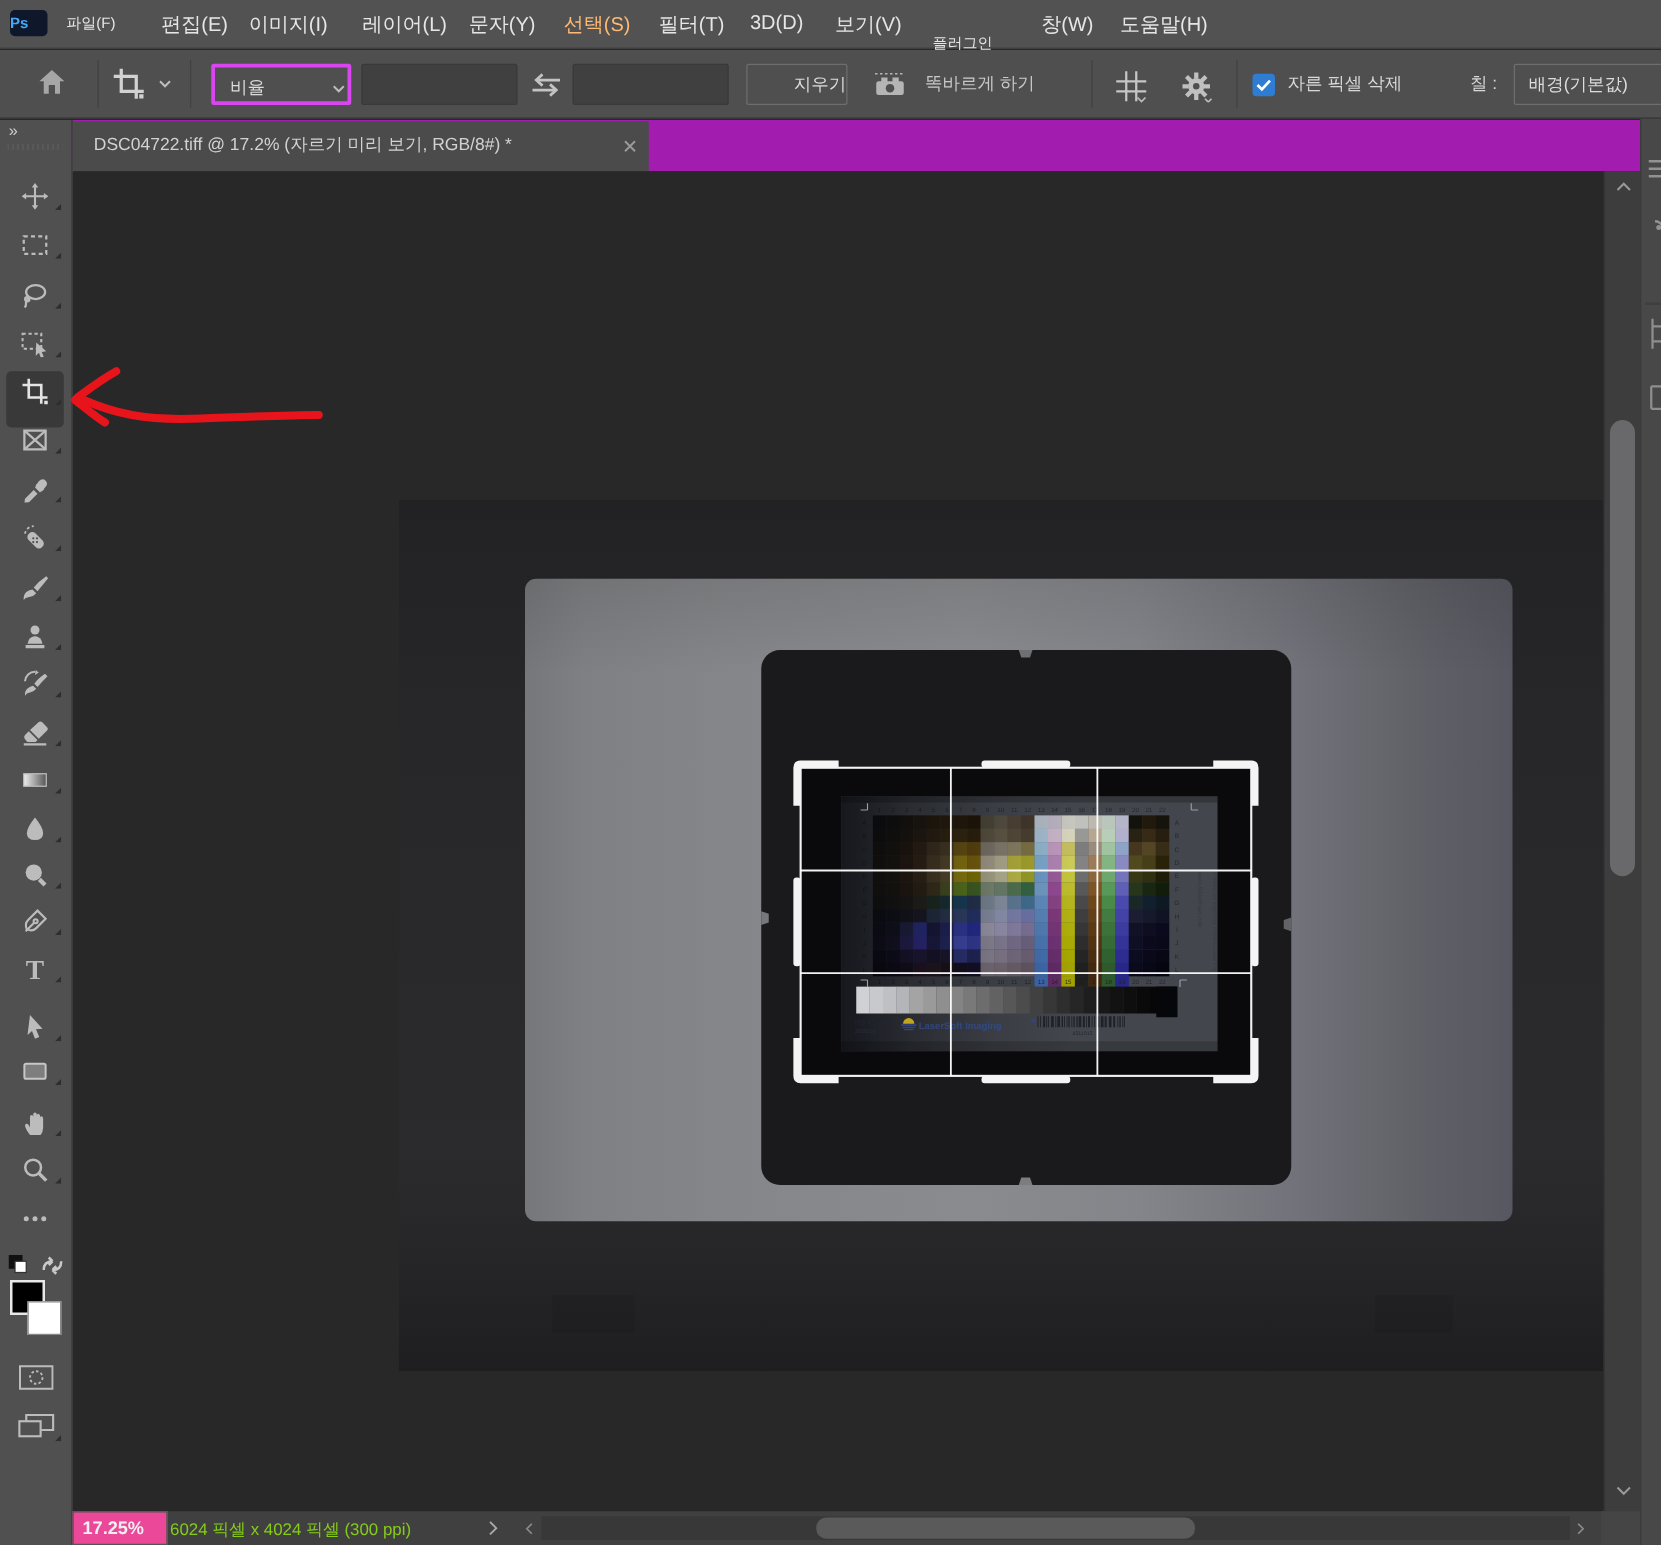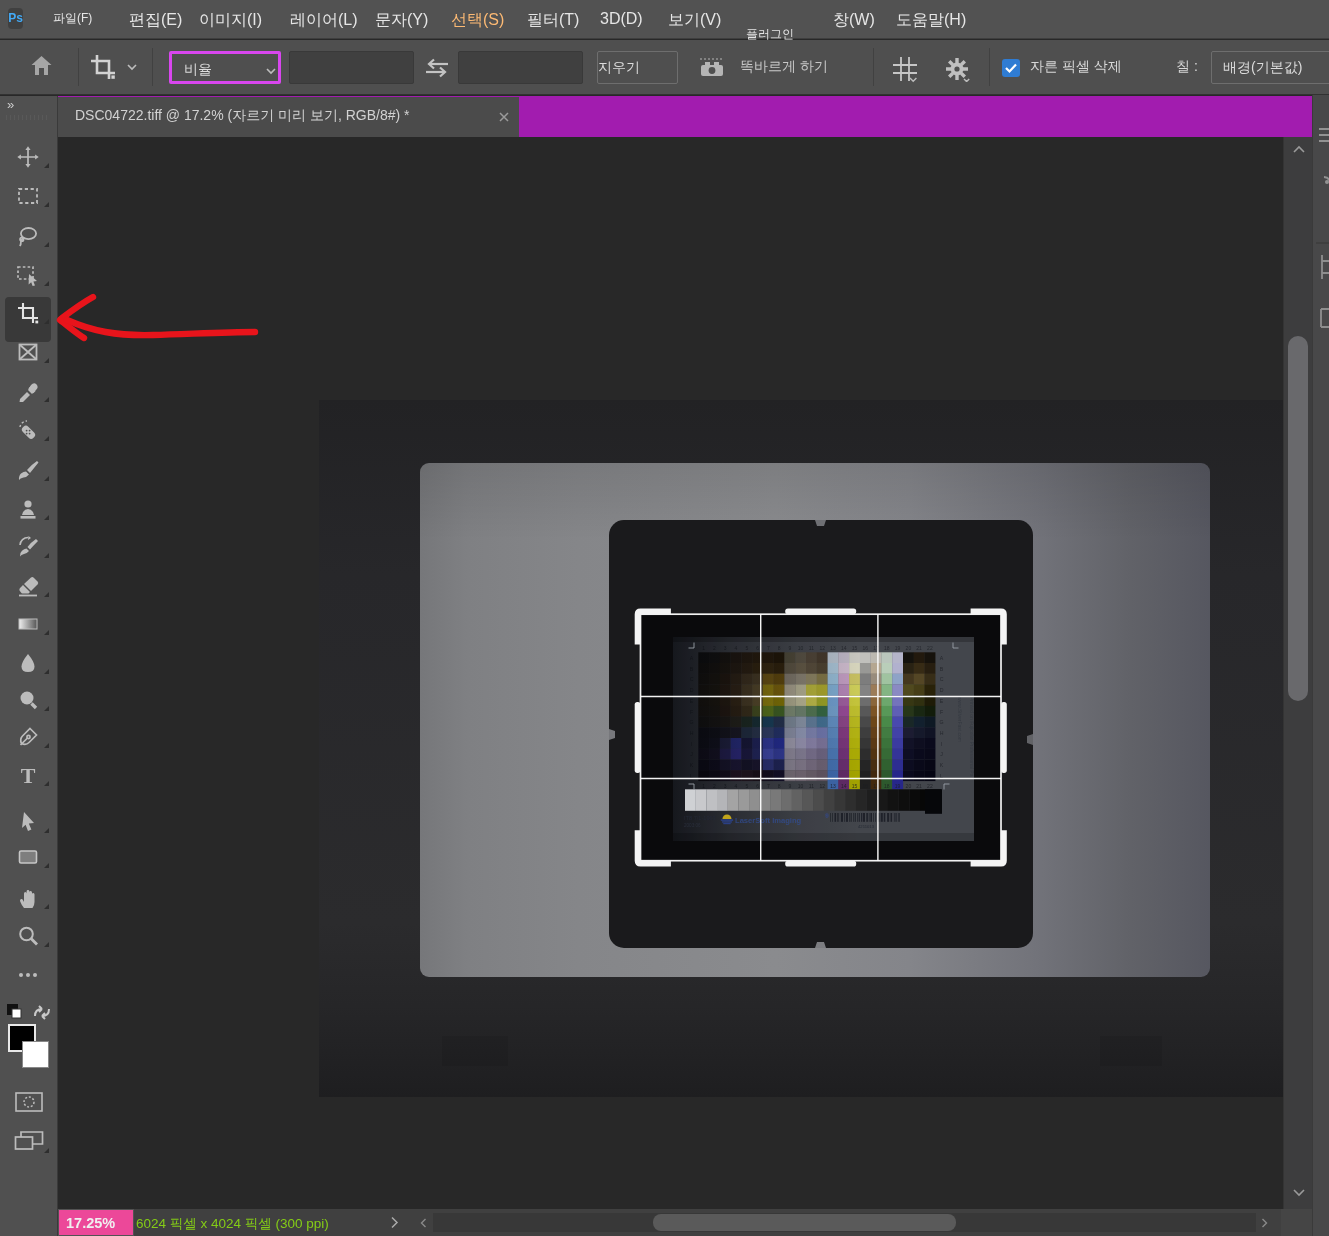--- a/index.html
+++ b/index.html
@@ -2,21 +2,21 @@
 <html><head><meta charset="utf-8">
 <style>
 *{margin:0;padding:0;box-sizing:border-box}
 html,body{width:1329px;height:1236px;overflow:hidden;background:#282828;
  font-family:"Liberation Sans",sans-serif;-webkit-font-smoothing:antialiased}
 .abs{position:absolute}
 </style></head>
 <body>
 
 <div class="abs" style="left:0;top:0;width:1329px;height:39px;background:#525252;border-bottom:1px solid #3e3e3e">
-<div class="abs" style="left:8px;top:8px;width:15px;height:21px;background:#404040;border-radius:4px;color:#43a9f5;font-size:12px;font-weight:bold;text-align:right;line-height:21px">Ps</div>
+<div class="abs" style="left:8px;top:8px;width:30px;height:21px;background:#0f172a;border-radius:4px;color:#43a9f5;font-size:12px;font-weight:bold;text-align:left;line-height:21px">Ps</div>
 <div class="abs" style="left:53px;top:10px;font-size:12px;color:#e6e6e6;white-space:nowrap">파일(F)</div>
 <div class="abs" style="left:129px;top:10px;font-size:16px;color:#e6e6e6;white-space:nowrap">편집(E)</div>
 <div class="abs" style="left:199px;top:10px;font-size:16px;color:#e6e6e6;white-space:nowrap">이미지(I)</div>
 <div class="abs" style="left:290px;top:10px;font-size:16px;color:#e6e6e6;white-space:nowrap">레이어(L)</div>
 <div class="abs" style="left:375px;top:10px;font-size:16px;color:#e6e6e6;white-space:nowrap">문자(Y)</div>
 <div class="abs" style="left:451px;top:10px;font-size:16px;color:#fdba74;white-space:nowrap">선택(S)</div>
 <div class="abs" style="left:527px;top:10px;font-size:16px;color:#e6e6e6;white-space:nowrap">필터(T)</div>
 <div class="abs" style="left:600px;top:10px;font-size:16px;color:#e6e6e6;white-space:nowrap">3D(D)</div>
 <div class="abs" style="left:668px;top:10px;font-size:16px;color:#e6e6e6;white-space:nowrap">보기(V)</div>
 <div class="abs" style="left:746px;top:26px;font-size:12px;color:#e5e5e5;white-space:nowrap">플러그인</div>
@@ -48,21 +48,21 @@
 <div class="abs" style="left:289px;top:11px;width:125px;height:33px;background:#404040;border:1px solid #393939;border-radius:2px"></div>
 <div class="abs" style="left:458px;top:11px;width:125px;height:33px;background:#404040;border:1px solid #393939;border-radius:2px"></div>
 <svg class="abs" style="left:424px;top:16px" width="26" height="24" viewBox="0 0 26 24">
       <g stroke="#c3c3c3" stroke-width="2.2" fill="none">
         <path d="M24 8 H6"></path>
         <path d="M10 3.5 L5 8 L10 12.5"></path>
         <path d="M2 16 H20"></path>
         <path d="M16 11.5 L21 16 L16 20.5"></path>
       </g>
     </svg>
-<div class="abs" style="left:597px;top:11px;width:81px;height:33px;border:1px solid #6e6e6e;border-radius:2px;font-size:14px;color:#dcdcdc;text-align:left;line-height:31px">지우기</div>
+<div class="abs" style="left:597px;top:11px;width:81px;height:33px;border:1px solid #6e6e6e;border-radius:2px;font-size:14px;color:#dcdcdc;text-align:right;line-height:31px">지우기</div>
 <svg class="abs" style="left:698px;top:15px" width="28" height="26" viewBox="0 0 28 26">
       <g fill="#b5b5b5">
         <rect x="3" y="10" width="22" height="11" rx="2"></rect>
         <rect x="7" y="7" width="5" height="4"></rect>
         <rect x="16" y="7" width="5" height="4"></rect>
       </g>
       <circle cx="14" cy="15.5" r="3.4" fill="#4f4f4f"></circle>
       <g stroke="#b5b5b5" stroke-width="1.2" stroke-dasharray="2 2" fill="none">
         <path d="M2 4 L26 4"></path>
       </g>

